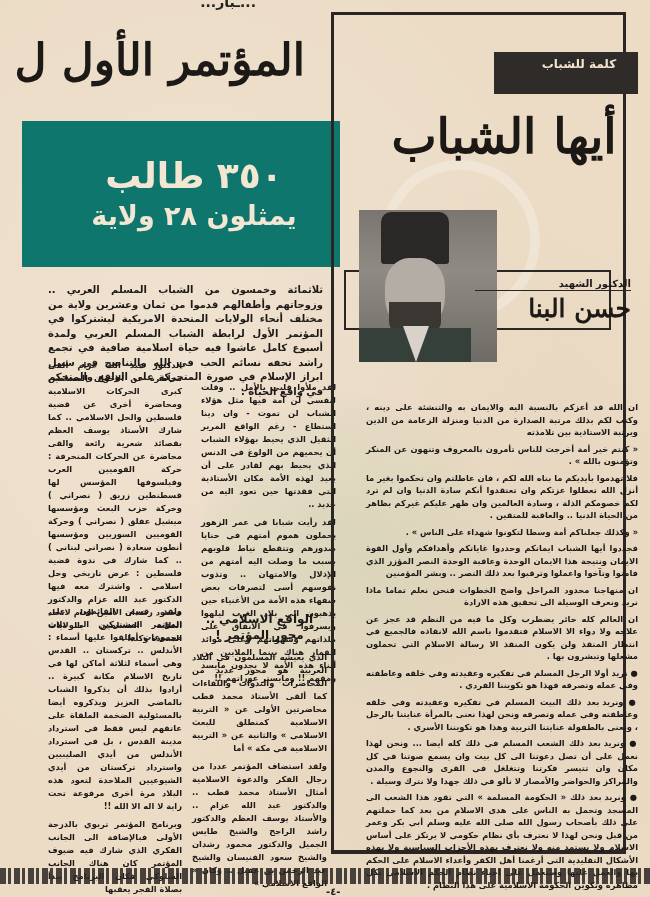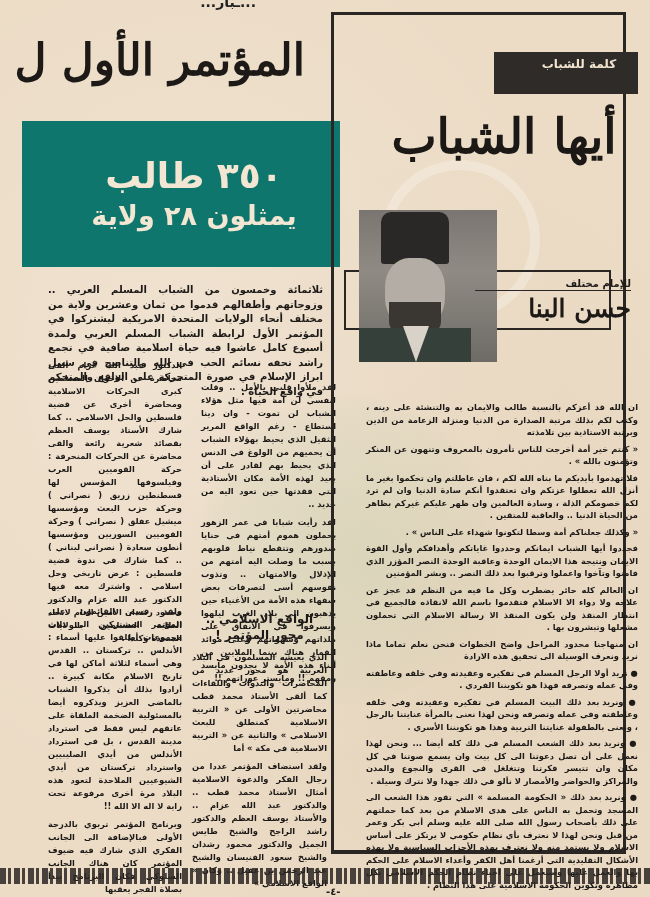--- a/index.html
+++ b/index.html
@@ -118,31 +118,31 @@
 <div class="abs big-title">أيها الشباب</div>
 
 <div class="abs name-frame"></div>
 <div class="abs photo">
   <div class="fez"></div>
   <div class="face"></div>
   <div class="beard"></div>
   <div class="suit"></div>
   <div class="collar"></div>
 </div>
-<div class="abs name-small">للإمام مختلف</div>
+<div class="abs name-small">الدكتور الشهيد</div>
 <div class="abs name-big">حسن البنا</div>
 
 <div class="abs panel-text rtl">
-  <p>ان الله قد أعزكم بالنسبة طالب والايمان به والتنشئة على دينه ، وكتب لكم بذلك مرتبة الصدارة من الدنيا ومنزلة الزعامة من الدين وبرتبة الاستاذية بين تلامذته</p>
+  <p>ان الله قد أعزكم بالنسبة اليه والايمان به والتنشئة على دينه ، وكتب لكم بذلك مرتبة الصدارة من الدنيا ومنزلة الزعامة من الدين وبرتبة الاستاذية بين تلامذته</p>
   <p>« كنتم خير أمة أخرجت للناس تأمرون بالمعروف وتنهون عن المنكر وتؤمنون بالله » .</p>
   <p>فلا تهدموا بأيديكم ما بناه الله لكم ، فان عاطلتم وان تحكموا بغير ما أنزل الله تعطلوا عزتكم وان تعتقدوا أنكم سادة الدنيا وان لم ترد لكم خصومكم الذلة ، وسادة العالمين وان ظهر عليكم غيركم بظاهر من الحياة الدنيا .. والعاقبة للمتقين .</p>
   <p>« وكذلك جعلناكم أمة وسطا لتكونوا شهداء على الناس » .</p>
   <p>فجددوا أيها الشباب ايمانكم وحددوا غاياتكم وأهدافكم وأول القوة الايمان ونتيجة هذا الايمان الوحدة وعاقبة الوحدة النصر المؤزر الذي فامتوا وتآخوا واعملوا وترقبوا بعد ذلك النصر .. وبشر المؤمنين</p>
+  <p>ان منهاجنا محدود المراحل واضح الخطوات فنحن نعلم تماما ماذا نريد ونعرف الوسيلة الى تحقيق هذه الارادة</p>
   <p>ان العالم كله حائر يضطرب وكل ما فيه من النظم قد عجز عن علاجه ولا دواء الا الاسلام فتقدموا باسم الله لانقاذه فالجميع في انتظار المنقذ ولن يكون المنقذ الا رسالة الاسلام التي تحملون مشعلها وتبشرون بها .</p>
-  <p>ان منهاجنا محدود المراحل واضح الخطوات فنحن نعلم تماما ماذا نريد ونعرف الوسيلة الى تحقيق هذه الارادة</p>
   <p class="bullet">نريد أولا الرجل المسلم في تفكيره وعقيدته وفي خلقه وعاطفته وفي عمله وتصرفه فهذا هو تكويننا الفردي .</p>
   <p class="bullet">ونريد بعد ذلك البيت المسلم في تفكيره وعقيدته وفي خلقه وعاطفته وفي عمله وتصرفه ونحن لهذا نعنى بالمرأة عنايتنا بالرجل ، ونعنى بالطفولة عنايتنا التربية وهذا هو تكويننا الأسري .</p>
   <p class="bullet">ونريد بعد ذلك الشعب المسلم في ذلك كله أيضا ... ونحن لهذا نعمل على أن تصل دعوتنا الى كل بيت وان يسمع صوتنا في كل مكان وان تتيسر فكرتنا وتتغلغل في القرى والنجوع والمدن والمراكز والحواضر والأمصار لا نألو في ذلك جهدا ولا نترك وسيلة .</p>
   <p class="bullet">ونريد بعد ذلك « الحكومة المسلمة » التي تقود هذا الشعب الى المسجد وتحمل به الناس على هدى الاسلام من بعد كما حملتهم على ذلك بأصحاب رسول الله صلى الله عليه وسلم أبي بكر وعمر من قبل ونحن لهذا لا نعترف بأي نظام حكومي لا يرتكز على أساس الاسلام ولا يستمد منه ولا نعترف بهذه الأحزاب السياسية ولا بهذه الأشكال التقليدية التي أرغمنا أهل الكفر وأعداء الاسلام على الحكم بها والعمل عليها وسنعمل على احياء نظام الحكم الاسلامي بكل مظاهره وتكوين الحكومة الاسلامية على هذا النظام .</p>
 </div>
 
 <div class="abs border-strip"></div>
 <div class="abs page-num">-٤-</div>
 
 </body></html>

